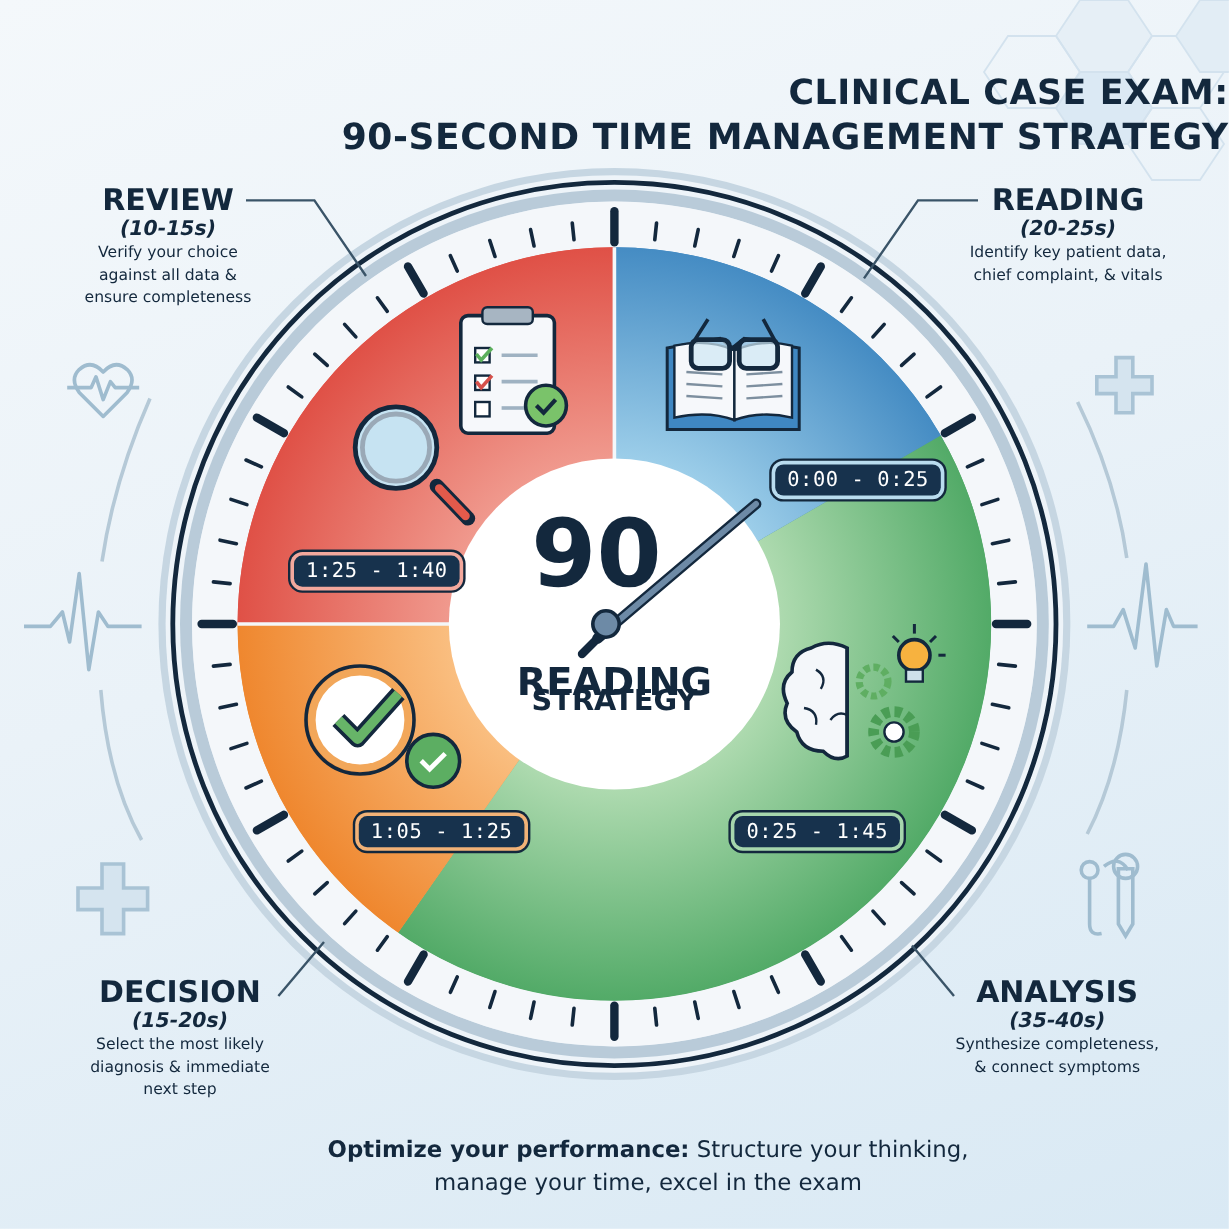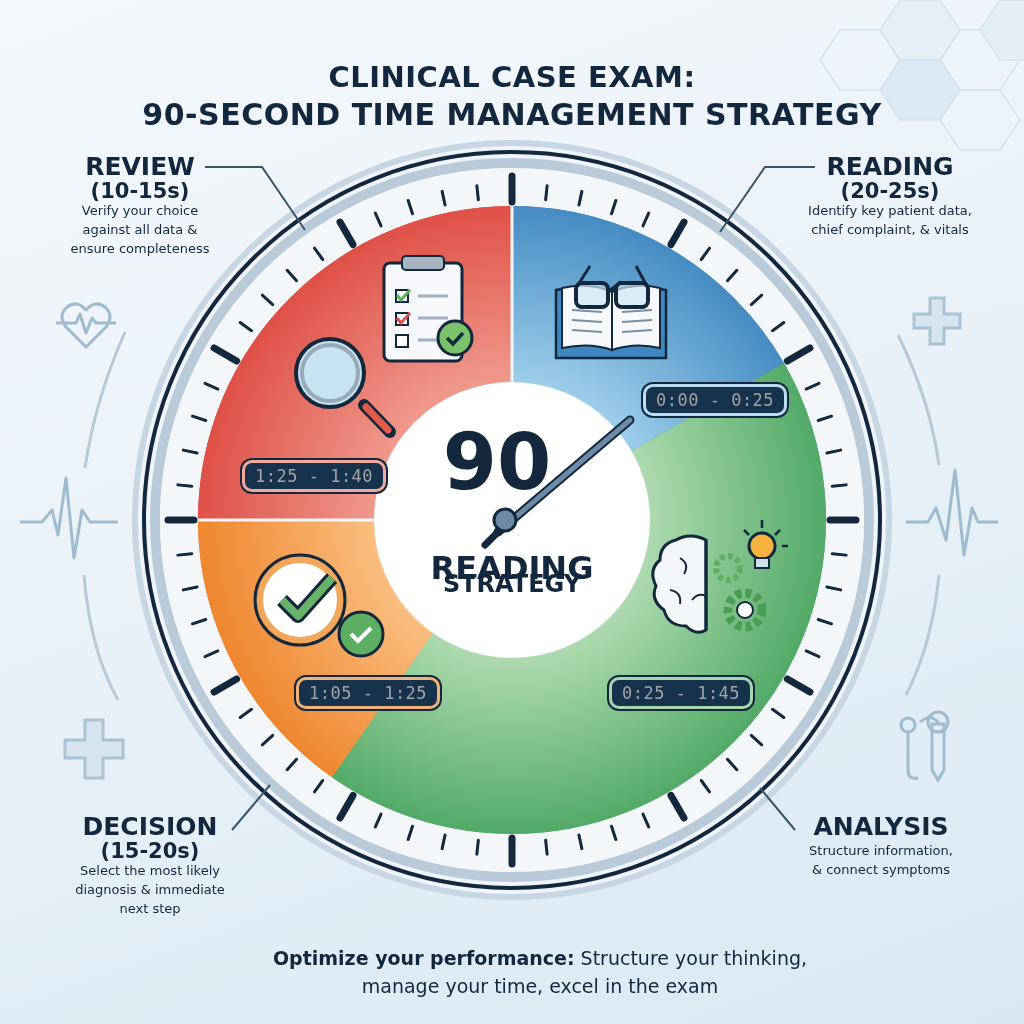--- a/index.html
+++ b/index.html
@@ -1,31 +1,31 @@
 <!DOCTYPE html>
 <html><head>
 <meta charset="utf-8">
 <style>
   html, body { margin:0; padding:0; }
   body {
     width:1024px; height:1024px; overflow:hidden; position:relative;
     background: linear-gradient(160deg, #f4f8fb 0%, #eaf2f8 45%, #d9e9f4 100%);
     font-family: "DejaVu Sans", sans-serif; color:#13283d;
   }
-  .title { position:absolute; left:0; width:1024px; text-align:center; font-weight:bold; color:#13283d; letter-spacing:0.5px; }
+  .title { position:absolute; left:0; width:1024px; text-align:right; font-weight:bold; color:#13283d; letter-spacing:0.5px; }
   .title.l1 { top:58px; font-size:29px; }
   .title.l2 { top:76px; font-size:30px; top:73px; }
   .bg-svg { position:absolute; left:0; top:0; }
   .phase { position:absolute; text-align:center; color:#13283d; }
   .phase .name { font-weight:bold; font-size:25px; line-height:28px; }
-  .phase .dur { font-weight:bold; font-size:21px; line-height:20px; }
+  .phase .dur { font-weight:bold; font-size:17px; line-height:20px;font-style:italic; }
   .phase .desc { font-size:13px; line-height:19px; }
   .footer { position:absolute; left:0; width:1024px; top:944px; text-align:center; font-size:19px; line-height:28px; color:#13283d;margin-left:28px; }
   .footer b { font-weight:bold; }
-  .timer { position:absolute; background:#17324d; color:#a3a3a3; font-family:"DejaVu Sans Mono", monospace; font-size:17px;
+  .timer { position:absolute; background:#17324d; color:#ffffff; font-family:"DejaVu Sans Mono", monospace; font-size:17px;
            border-radius:7px; padding:3px 10px; letter-spacing:0.5px; }
   .center-text { position:absolute; text-align:center; color:#13283d; font-weight:bold; }
 </style>
 </head>
 <body>
 
 <svg class="bg-svg" width="1024" height="1024" viewBox="0 0 1024 1024">
   <defs>
     <radialGradient id="gRed" cx="512" cy="520" r="330" gradientUnits="userSpaceOnUse">
       <stop offset="0.35" stop-color="#f2a296"></stop>
@@ -271,20 +271,21 @@
 <div class="phase" style="left:30px; top:813px; width:240px;">
   <div class="name">DECISION</div>
   <div class="dur">(15-20s)</div>
   <div class="desc">Select the most likely</div>
   <div class="desc">diagnosis &amp; immediate</div>
   <div class="desc">next step</div>
 </div>
 
 <div class="phase" style="left:756px; top:813px; width:250px;">
   <div class="name">ANALYSIS</div>
-  <div class="desc">Structure information,</div>
+  <div class="dur">(35-40s)</div>
+  <div class="desc">Synthesize completeness,</div>
   <div class="desc">&amp; connect symptoms</div>
 </div>
 
 <div class="footer">
   <div><b>Optimize your performance:</b><span> Structure your thinking,</span></div>
   <div>manage your time, excel in the exam</div>
 </div>
 
 </body></html>

